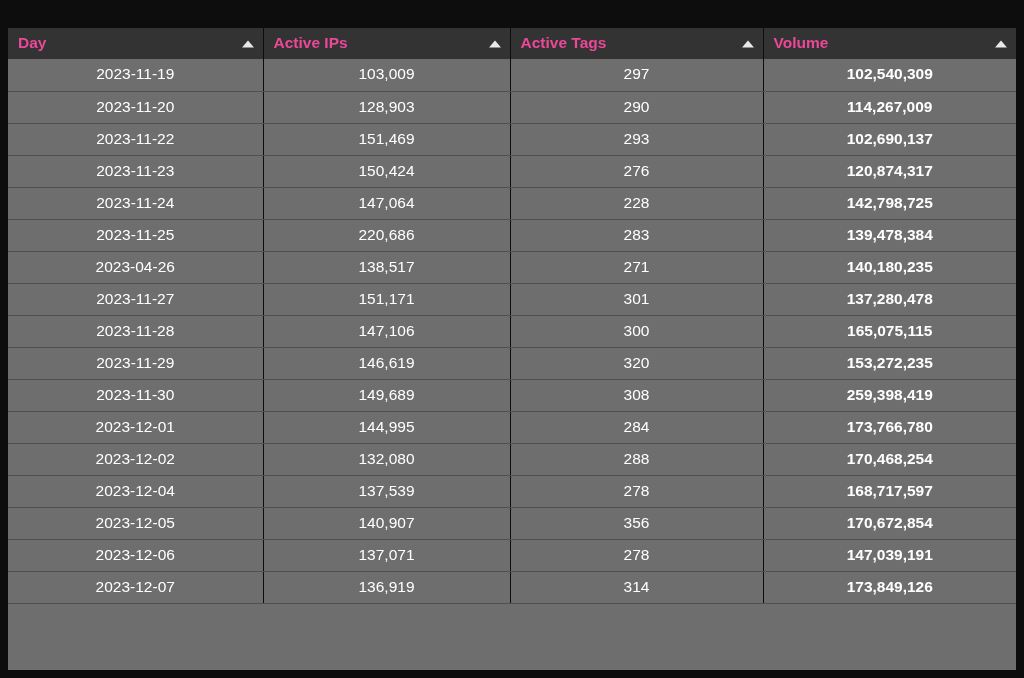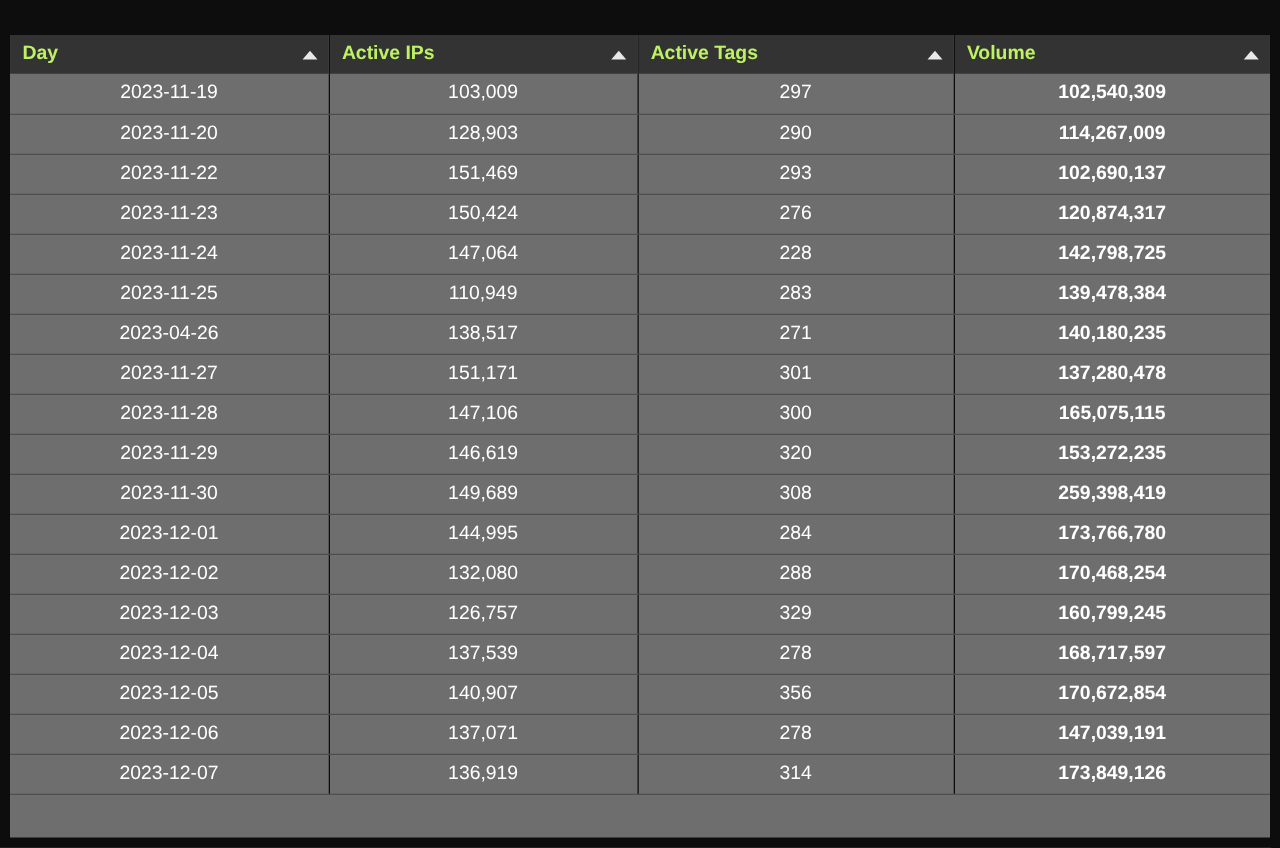--- a/index.html
+++ b/index.html
@@ -21,21 +21,21 @@
     background: #6e6e6e;
   }
   table.data-table {
     border-collapse: collapse;
     width: 1008px;
     table-layout: fixed;
     font-size: 15.5px;
   }
   table.data-table thead th {
     background: #333333;
-    color: #bef264;
+    color: #ec4899;
     font-weight: bold;
     font-size: 15.5px;
     text-align: left;
     padding: 6px 10px 7px 10px;
     height: 26px;
     box-sizing: border-box;
     border-right: 1px solid #0d0d0d;
     position: relative;
     white-space: nowrap;
   }
@@ -127,21 +127,21 @@
           <td class="col-num">120,874,317</td>
         </tr>
         <tr>
           <td class="col-day">2023-11-24</td>
           <td class="col-num">147,064</td>
           <td class="col-num">228</td>
           <td class="col-num">142,798,725</td>
         </tr>
         <tr>
           <td class="col-day">2023-11-25</td>
-          <td class="col-num">110,949</td>
+          <td class="col-num">220,686</td>
           <td class="col-num">283</td>
           <td class="col-num">139,478,384</td>
         </tr>
         <tr>
           <td class="col-day">2023-04-26</td>
           <td class="col-num">138,517</td>
           <td class="col-num">271</td>
           <td class="col-num">140,180,235</td>
         </tr>
         <tr>
@@ -172,26 +172,20 @@
           <td class="col-day">2023-12-01</td>
           <td class="col-num">144,995</td>
           <td class="col-num">284</td>
           <td class="col-num">173,766,780</td>
         </tr>
         <tr>
           <td class="col-day">2023-12-02</td>
           <td class="col-num">132,080</td>
           <td class="col-num">288</td>
           <td class="col-num">170,468,254</td>
-        </tr>
-        <tr>
-          <td class="col-day">2023-12-03</td>
-          <td class="col-num">126,757</td>
-          <td class="col-num">329</td>
-          <td class="col-num">160,799,245</td>
         </tr>
         <tr>
           <td class="col-day">2023-12-04</td>
           <td class="col-num">137,539</td>
           <td class="col-num">278</td>
           <td class="col-num">168,717,597</td>
         </tr>
         <tr>
           <td class="col-day">2023-12-05</td>
           <td class="col-num">140,907</td>

